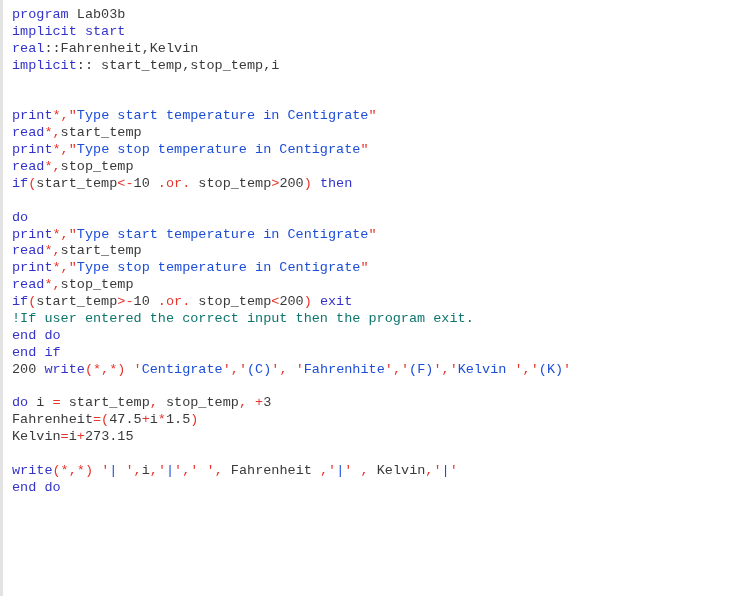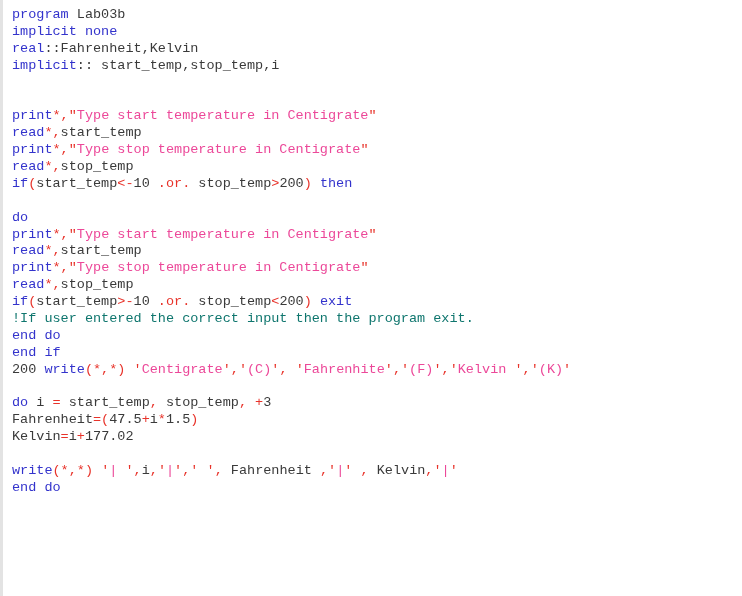--- a/index.html
+++ b/index.html
@@ -31,31 +31,31 @@
     white-space: pre;
     letter-spacing: 0px;
     color: #3a3a3a;
   }
   .code-line.blank {
     color: transparent;
   }
   
   .tok-kw   { color: #3333cc; font-weight: normal; }
   .tok-op   { color: #e8332a; }
-  .tok-str  { color: #ec4899; }
+  .tok-str  { color: #1d4ed8; }
   .tok-cmt  { color: #0f766e; }
   .tok-id   { color: #3a3a3a; }
   .tok-num  { color: #3a3a3a; }
 </style>
 </head>
 <body>
 
 <div id="code-listing">
     <div class="code-line"><span class="tok-kw">program</span><span class="tok-id"> Lab03b</span></div>
-    <div class="code-line"><span class="tok-kw">implicit none</span></div>
+    <div class="code-line"><span class="tok-kw">implicit start</span></div>
     <div class="code-line"><span class="tok-kw">real</span><span class="tok-id">::</span><span class="tok-id">Fahrenheit</span><span class="tok-id">,</span><span class="tok-id">Kelvin</span></div>
     <div class="code-line"><span class="tok-kw">implicit</span><span class="tok-id">:: start_temp,stop_temp,i</span></div>
     <div class="code-line blank">&nbsp;</div>
     <div class="code-line blank">&nbsp;</div>
     <div class="code-line"><span class="tok-kw">print</span><span class="tok-op">*,</span><span class="tok-op">"</span><span class="tok-str">Type start temperature in Centigrate</span><span class="tok-op">"</span></div>
     <div class="code-line"><span class="tok-kw">read</span><span class="tok-op">*,</span><span class="tok-id">start_temp</span></div>
     <div class="code-line"><span class="tok-kw">print</span><span class="tok-op">*,</span><span class="tok-op">"</span><span class="tok-str">Type stop temperature in Centigrate</span><span class="tok-op">"</span></div>
     <div class="code-line"><span class="tok-kw">read</span><span class="tok-op">*,</span><span class="tok-id">stop_temp</span></div>
     <div class="code-line"><span class="tok-kw">if</span><span class="tok-op">(</span><span class="tok-id">start_temp</span><span class="tok-op">&lt;-</span><span class="tok-id">10 </span><span class="tok-op">.or.</span><span class="tok-id"> stop_temp</span><span class="tok-op">&gt;</span><span class="tok-id">200</span><span class="tok-op">)</span><span class="tok-id"> </span><span class="tok-kw">then</span></div>
     <div class="code-line blank">&nbsp;</div>
@@ -65,17 +65,17 @@
     <div class="code-line"><span class="tok-kw">print</span><span class="tok-op">*,</span><span class="tok-op">"</span><span class="tok-str">Type stop temperature in Centigrate</span><span class="tok-op">"</span></div>
     <div class="code-line"><span class="tok-kw">read</span><span class="tok-op">*,</span><span class="tok-id">stop_temp</span></div>
     <div class="code-line"><span class="tok-kw">if</span><span class="tok-op">(</span><span class="tok-id">start_temp</span><span class="tok-op">&gt;-</span><span class="tok-id">10 </span><span class="tok-op">.or.</span><span class="tok-id"> stop_temp</span><span class="tok-op">&lt;</span><span class="tok-id">200</span><span class="tok-op">)</span><span class="tok-id"> </span><span class="tok-kw">exit</span></div>
     <div class="code-line"><span class="tok-cmt">!If user entered the correct input then the program exit.</span></div>
     <div class="code-line"><span class="tok-kw">end do</span></div>
     <div class="code-line"><span class="tok-kw">end if</span></div>
     <div class="code-line"><span class="tok-num">200 </span><span class="tok-kw">write</span><span class="tok-op">(*,*)</span><span class="tok-id"> </span><span class="tok-op">'</span><span class="tok-str">Centigrate</span><span class="tok-op">'</span><span class="tok-op">,</span><span class="tok-op">'</span><span class="tok-str">(C)</span><span class="tok-op">'</span><span class="tok-op">,</span><span class="tok-id"> </span><span class="tok-op">'</span><span class="tok-str">Fahrenhite</span><span class="tok-op">'</span><span class="tok-op">,</span><span class="tok-op">'</span><span class="tok-str">(F)</span><span class="tok-op">'</span><span class="tok-op">,</span><span class="tok-op">'</span><span class="tok-str">Kelvin </span><span class="tok-op">'</span><span class="tok-op">,</span><span class="tok-op">'</span><span class="tok-str">(K)</span><span class="tok-op">'</span></div>
     <div class="code-line blank">&nbsp;</div>
     <div class="code-line"><span class="tok-kw">do</span><span class="tok-id"> i </span><span class="tok-op">=</span><span class="tok-id"> start_temp</span><span class="tok-op">,</span><span class="tok-id"> stop_temp</span><span class="tok-op">,</span><span class="tok-id"> </span><span class="tok-op">+</span><span class="tok-id">3</span></div>
     <div class="code-line"><span class="tok-id">Fahrenheit</span><span class="tok-op">=(</span><span class="tok-id">47.5</span><span class="tok-op">+</span><span class="tok-id">i</span><span class="tok-op">*</span><span class="tok-id">1.5</span><span class="tok-op">)</span></div>
-    <div class="code-line"><span class="tok-id">Kelvin</span><span class="tok-op">=</span><span class="tok-id">i</span><span class="tok-op">+</span><span class="tok-id">177.02</span></div>
+    <div class="code-line"><span class="tok-id">Kelvin</span><span class="tok-op">=</span><span class="tok-id">i</span><span class="tok-op">+</span><span class="tok-id">273.15</span></div>
     <div class="code-line blank">&nbsp;</div>
     <div class="code-line"><span class="tok-kw">write</span><span class="tok-op">(*,*)</span><span class="tok-id"> </span><span class="tok-op">'</span><span class="tok-str">| </span><span class="tok-op">'</span><span class="tok-op">,</span><span class="tok-id">i</span><span class="tok-op">,</span><span class="tok-op">'</span><span class="tok-str">|</span><span class="tok-op">'</span><span class="tok-op">,</span><span class="tok-op">'</span><span class="tok-str"> </span><span class="tok-op">'</span><span class="tok-op">,</span><span class="tok-id"> Fahrenheit </span><span class="tok-op">,</span><span class="tok-op">'</span><span class="tok-str">|</span><span class="tok-op">'</span><span class="tok-id"> </span><span class="tok-op">,</span><span class="tok-id"> Kelvin</span><span class="tok-op">,</span><span class="tok-op">'</span><span class="tok-str">|</span><span class="tok-op">'</span></div>
     <div class="code-line"><span class="tok-kw">end do</span></div>
   </div>
 
 </body></html>

